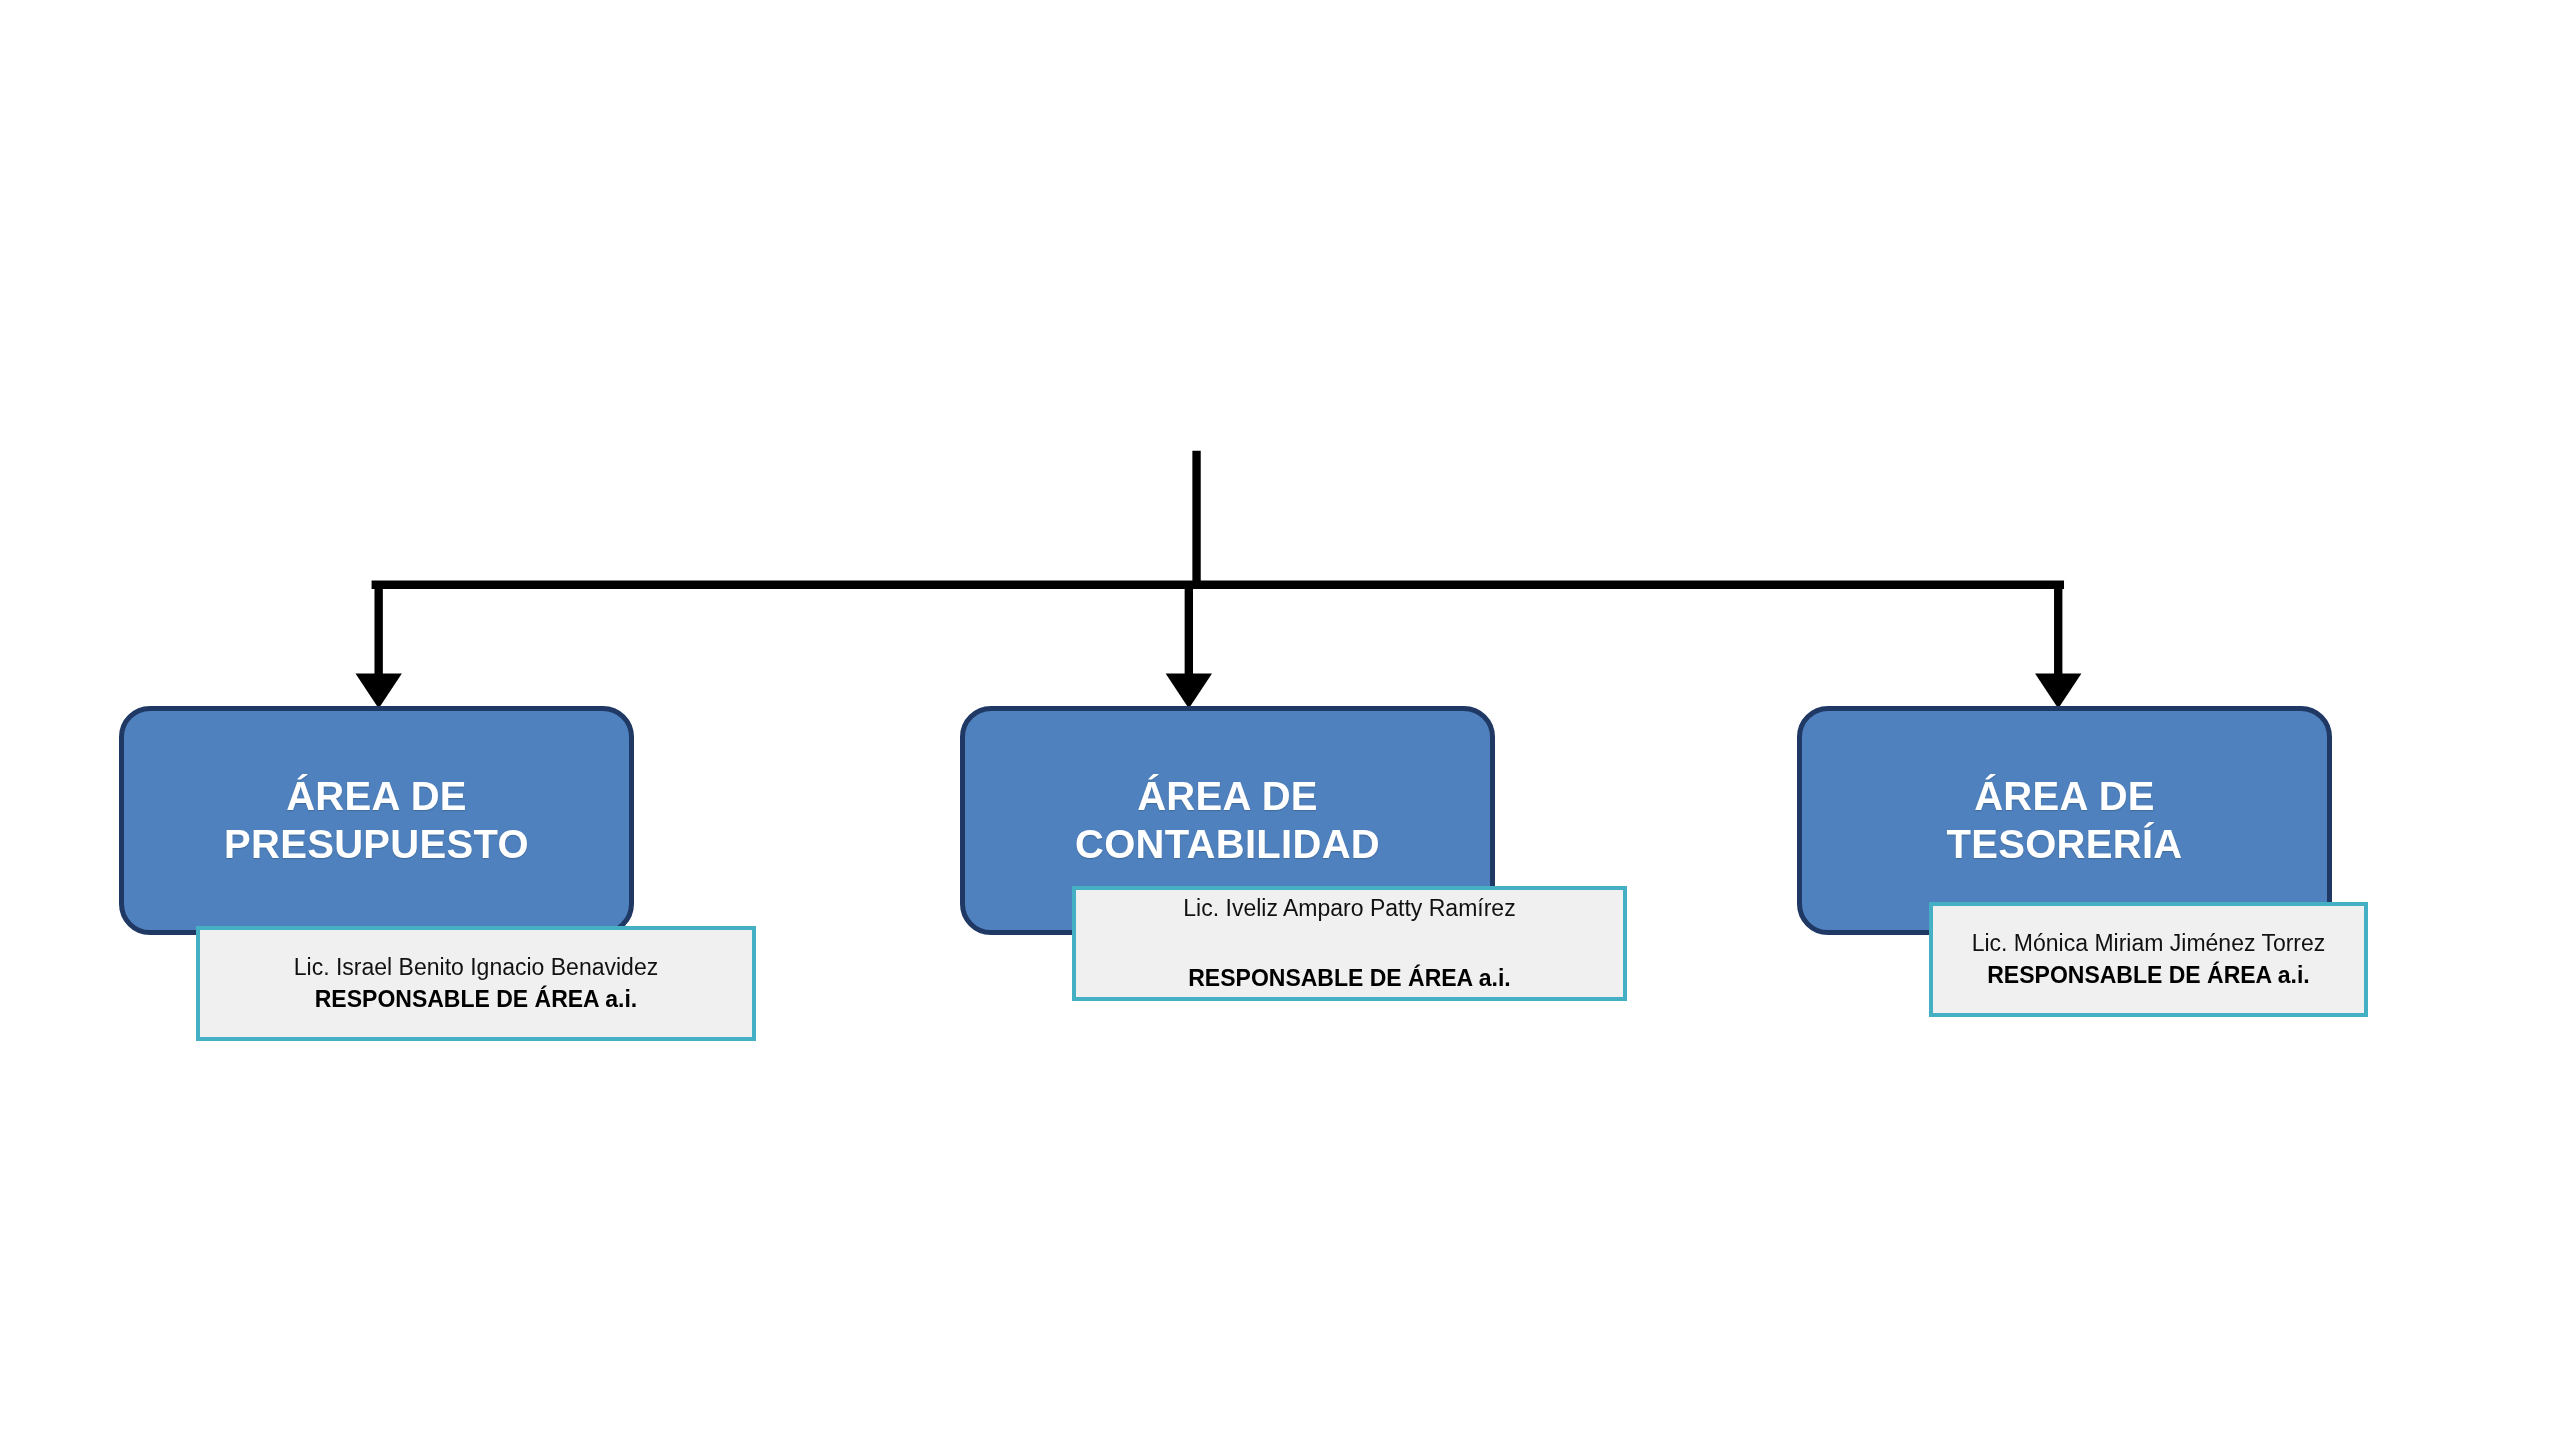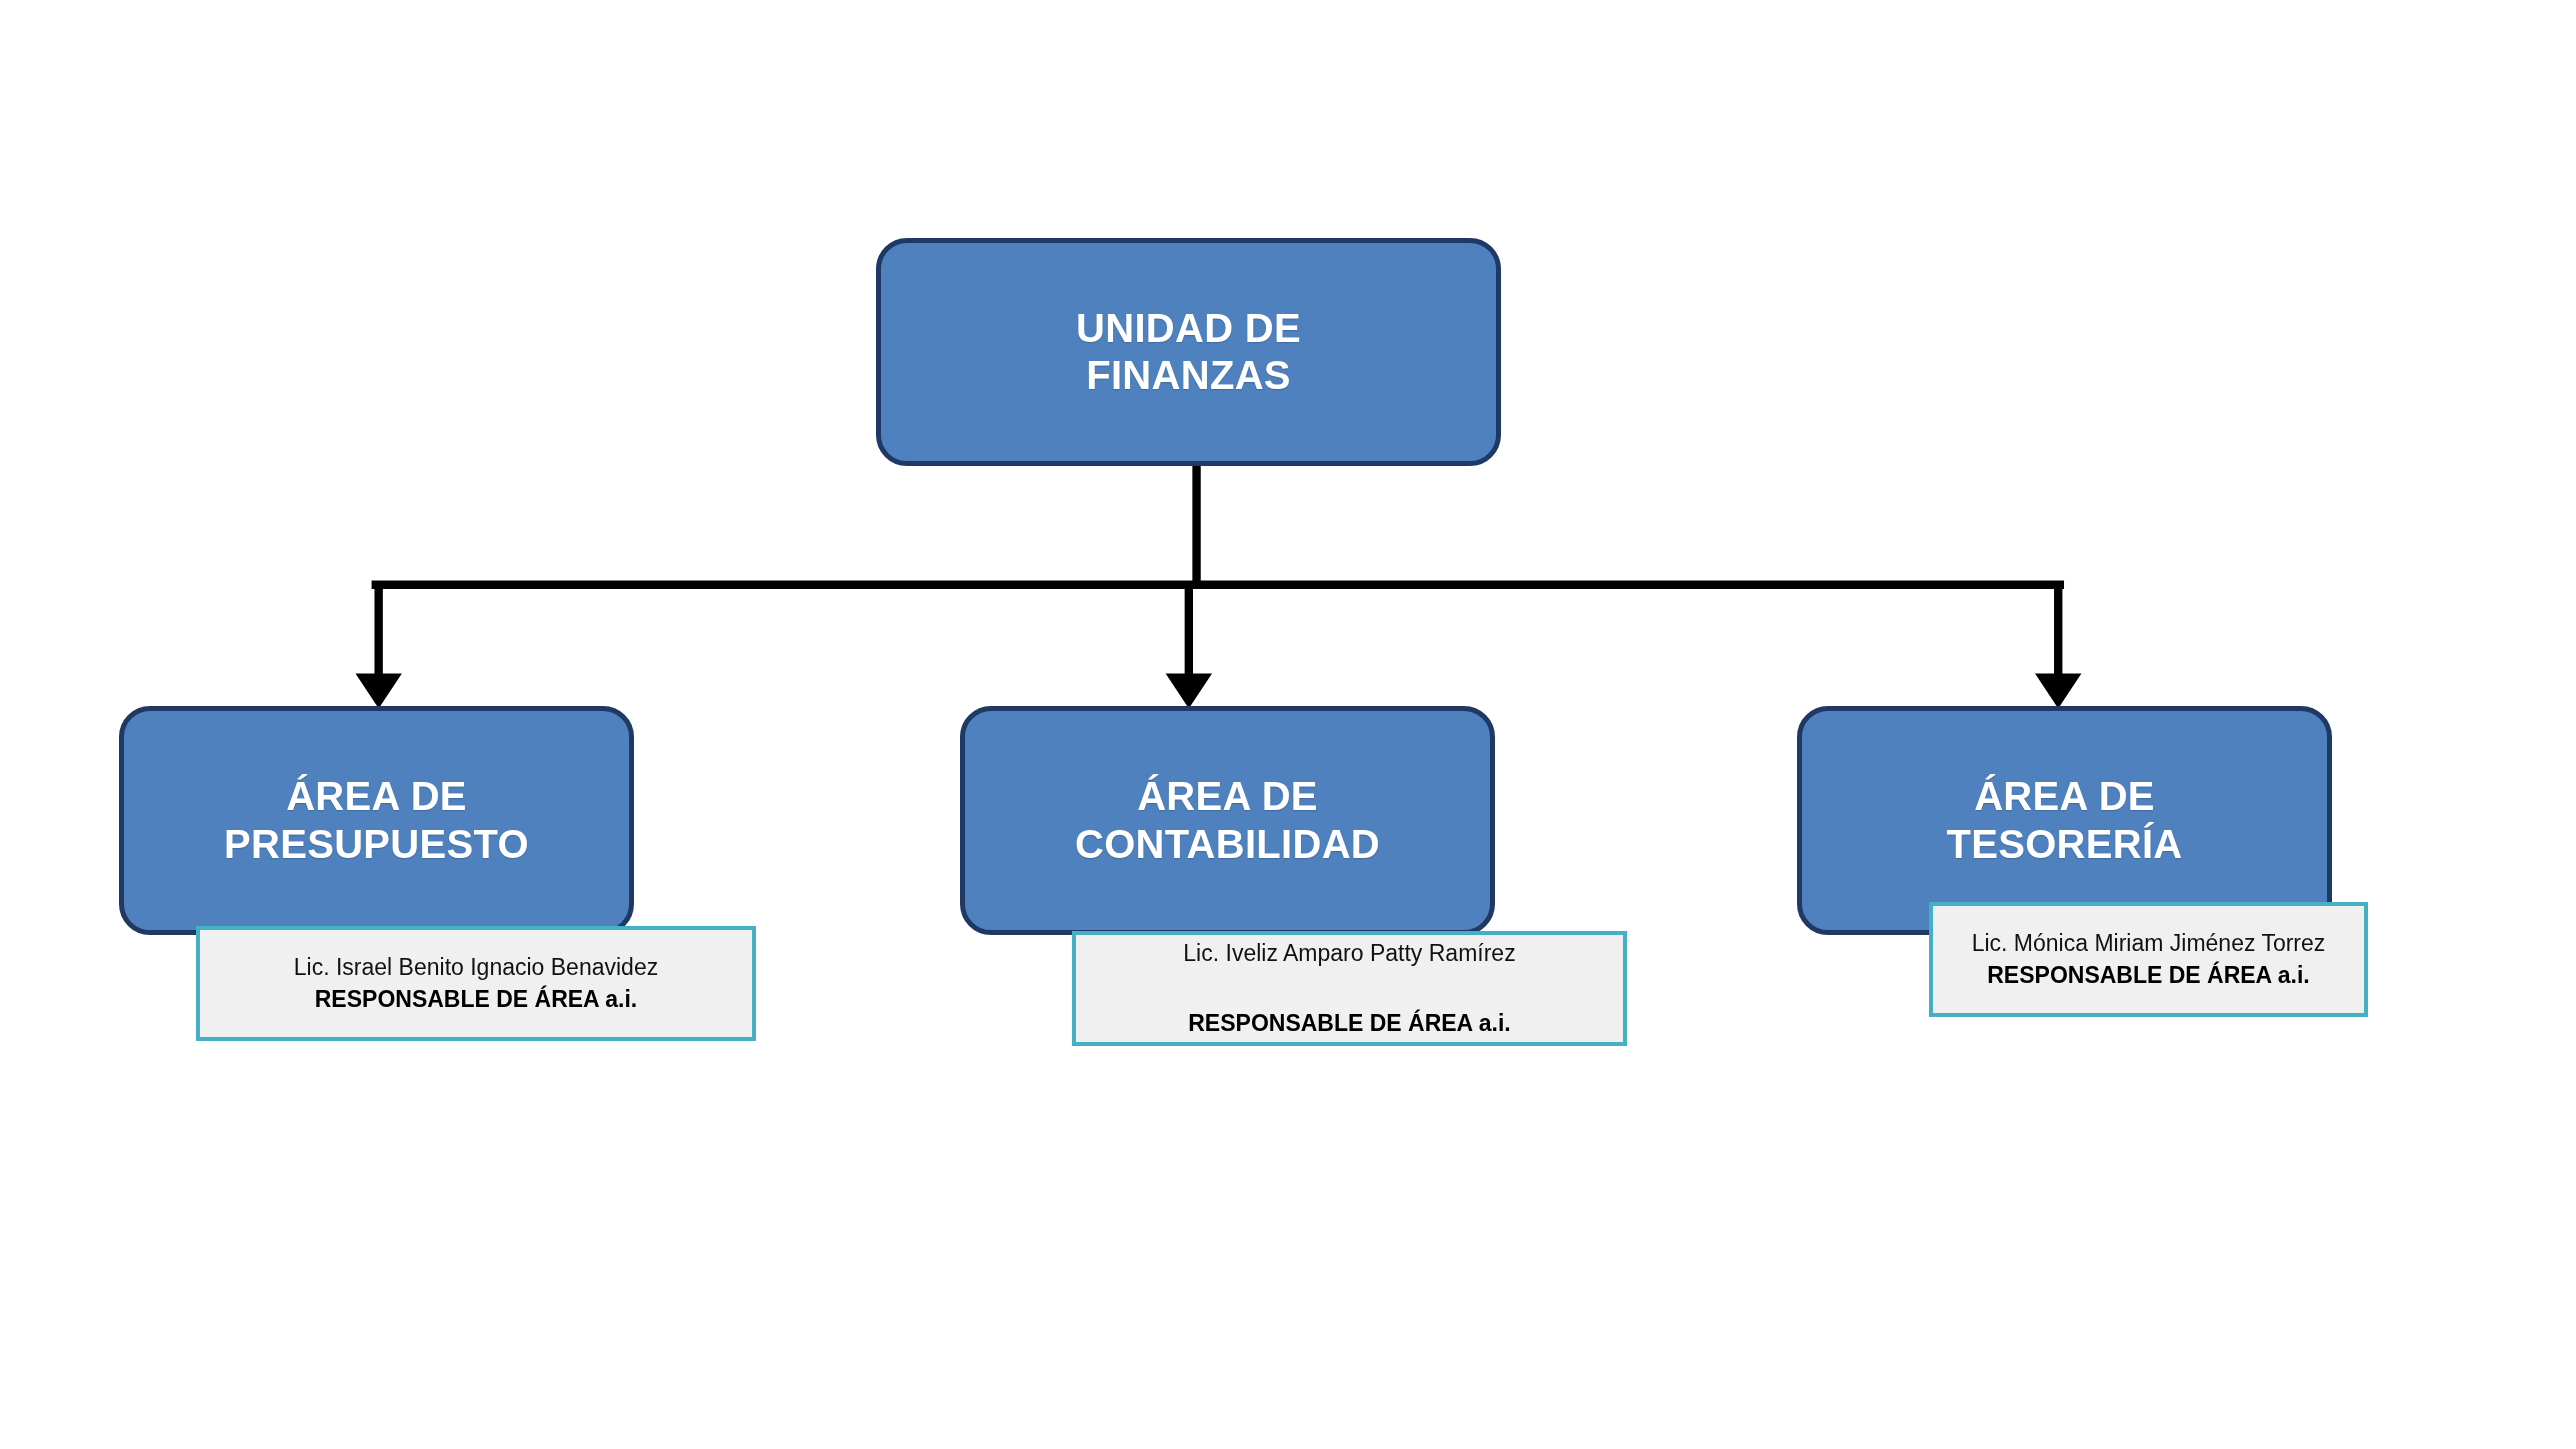--- a/index.html
+++ b/index.html
@@ -78,21 +78,21 @@
     color: #000000;
     font-size: 23px;
     font-weight: bold;
     line-height: 1.35;
     text-align: center;
     white-space: nowrap;
   }
 
   #person-root { left: 1203px; top: 408px; width: 594px; height: 113px; }
   #person-presupuesto { left: 196px;  top: 902px; width: 560px; height: 115px; margin-top: 24px; }
-  #person-contabilidad { left: 1072px; top: 931px; width: 555px; height: 115px; gap: 39px; }
+  #person-contabilidad { left: 1072px; top: 886px; width: 555px; height: 115px; gap: 39px; }
   #person-tesoreria { left: 1929px; top: 902px; width: 439px; height: 115px; }
 </style>
 </head>
 <body>
 
 <div id="canvas">
 
   <svg id="connectors" viewBox="0 0 4000 2250" width="2576" height="1449">
     <g stroke="#000000" stroke-width="13" fill="none">
       <line x1="1858" y1="700" x2="1858" y2="908"></line>
@@ -101,24 +101,20 @@
       <line x1="1846" y1="902" x2="1846" y2="1062"></line>
       <line x1="3196" y1="902" x2="3196" y2="1062"></line>
     </g>
     <g fill="#000000" stroke="none">
       <polygon points="588,1100 552,1046 624,1046"></polygon>
       <polygon points="1846,1100 1810,1046 1882,1046"></polygon>
       <polygon points="3196,1100 3160,1046 3232,1046"></polygon>
     </g>
   </svg>
 
-  <div class="unit-box" id="node-root">
-    <span class="unit-title">UNIDAD DE
-FINANZAS</span>
-  </div>
 
   <div class="unit-box" id="node-presupuesto">
     <span class="unit-title">ÁREA DE
 PRESUPUESTO</span>
   </div>
   <div class="person-box" id="person-presupuesto">
     <span class="person-name">Lic. Israel Benito Ignacio Benavidez</span>
     <span class="person-role">RESPONSABLE DE ÁREA a.i.</span>
   </div>
 

